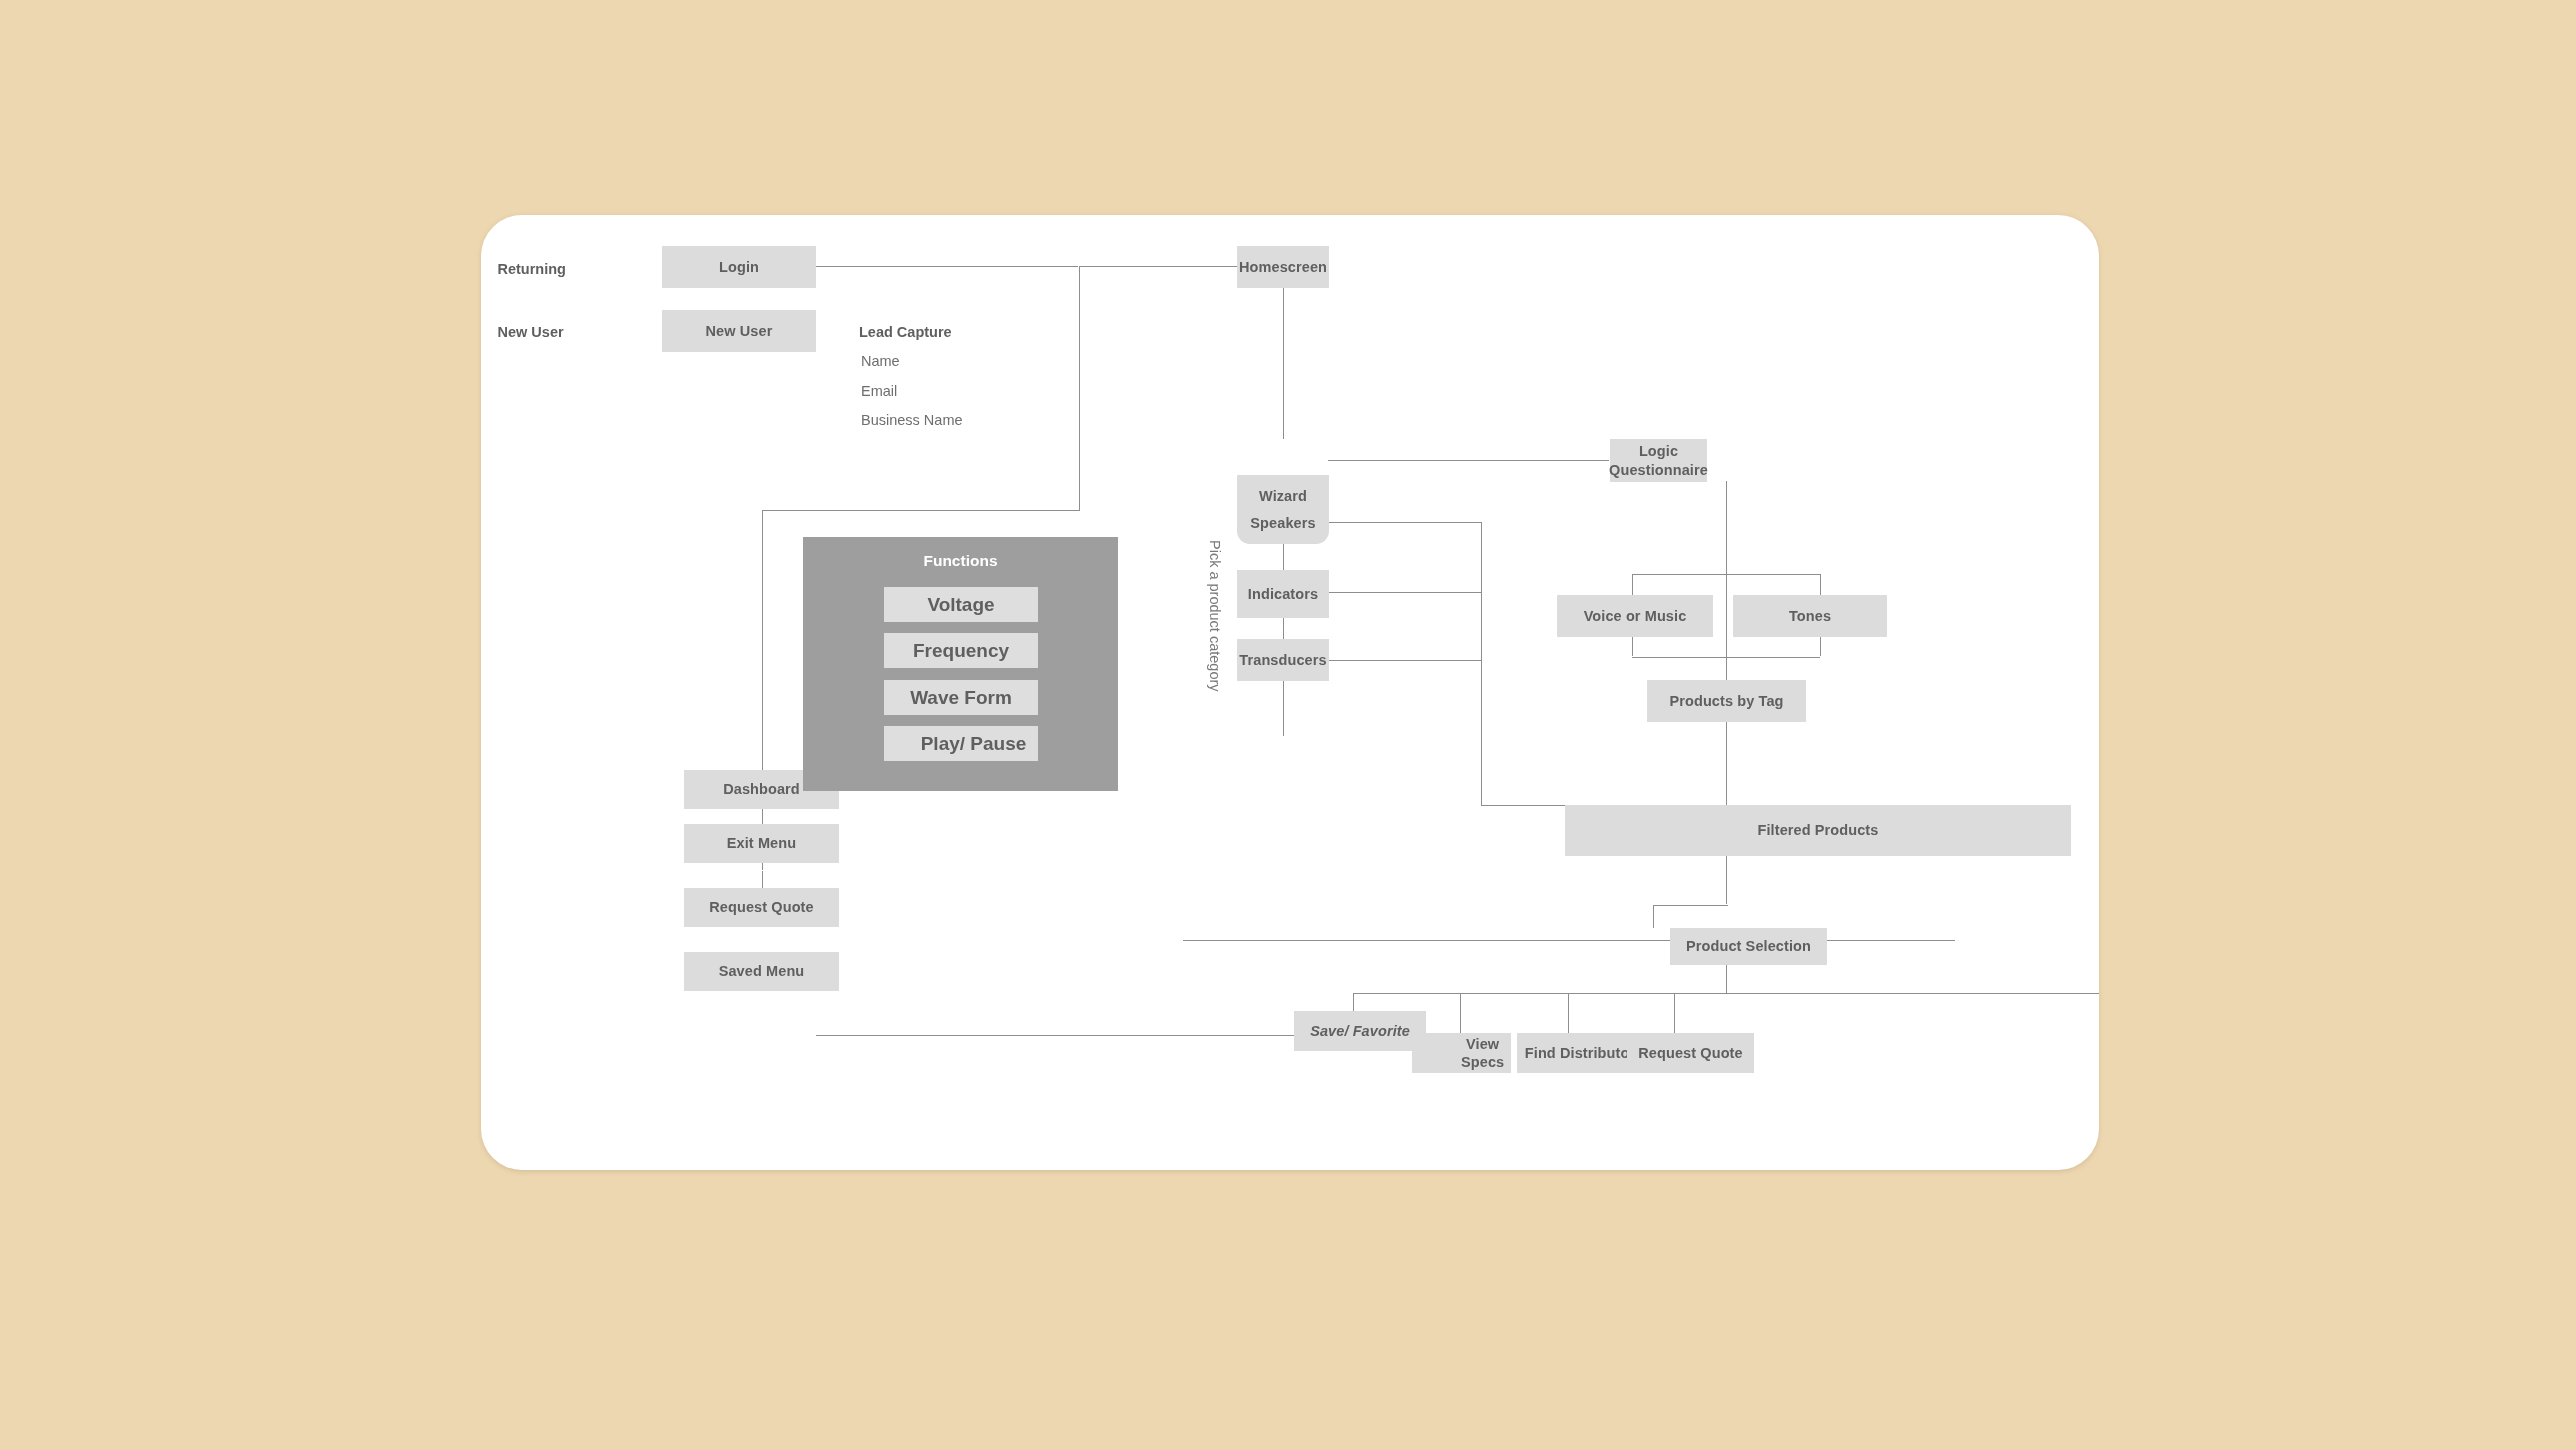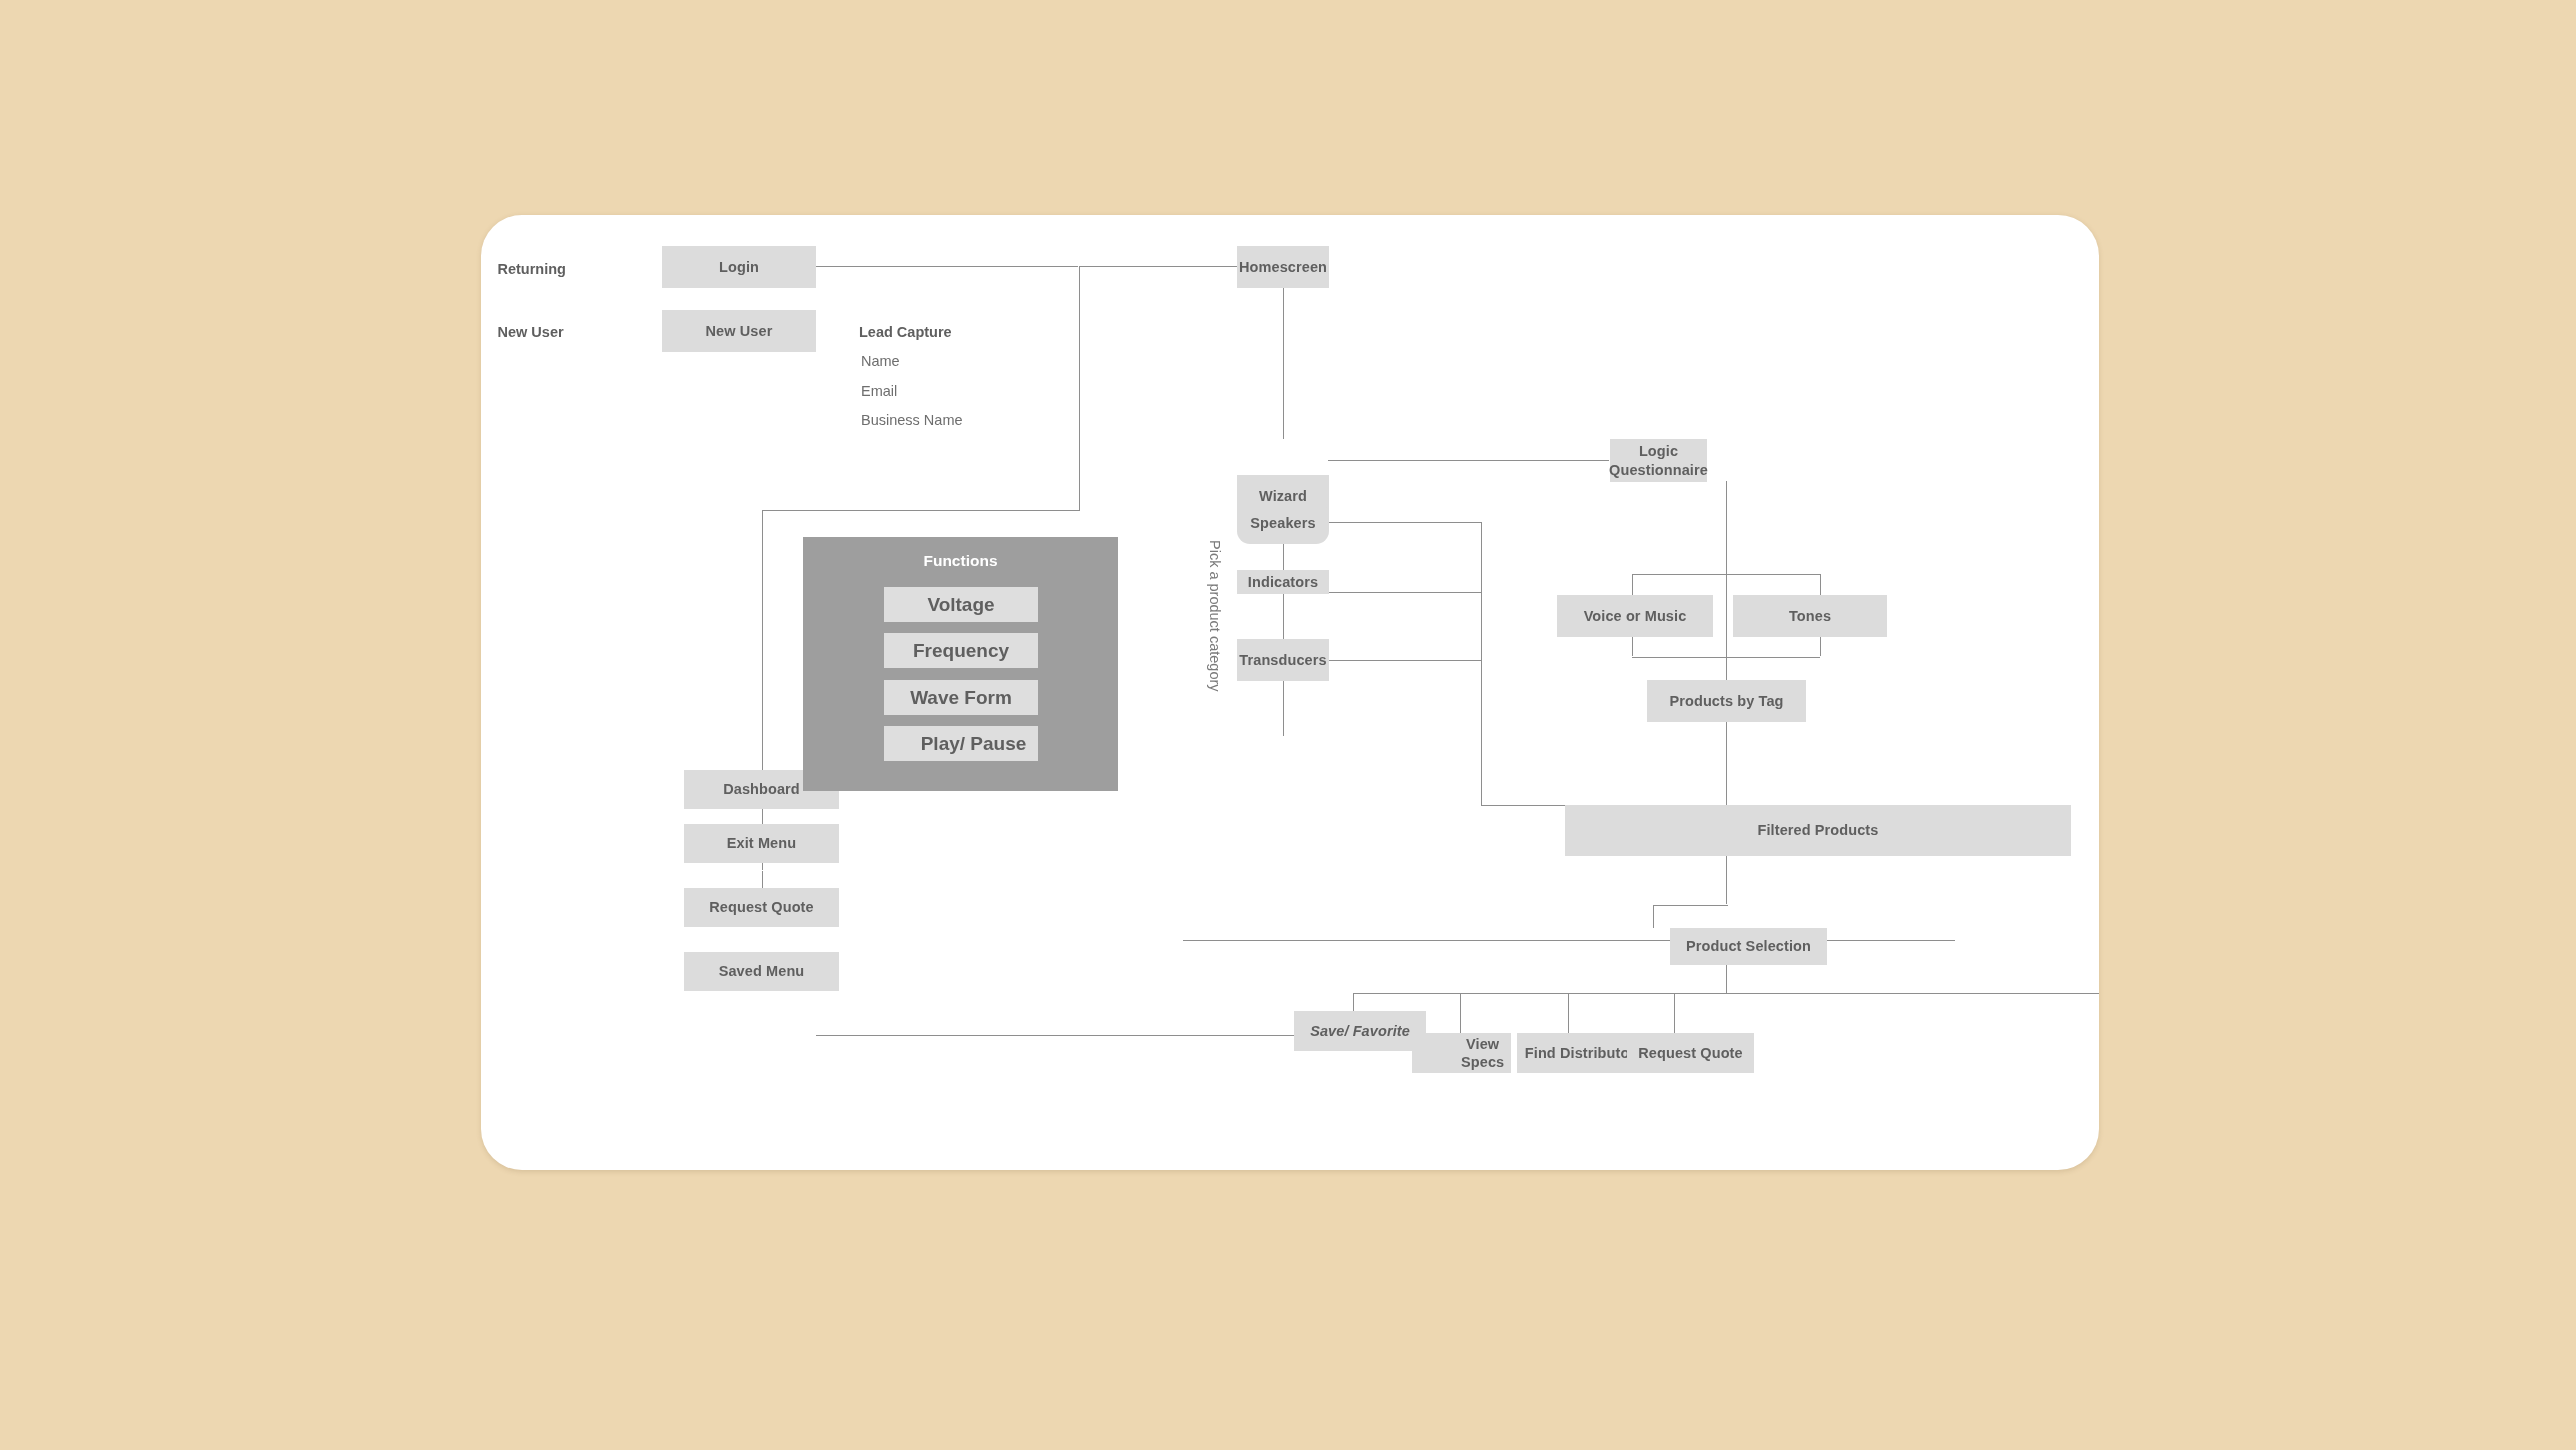--- a/index.html
+++ b/index.html
@@ -181,21 +181,21 @@
     <div class="node" style="left:181px; top:95px; width:154px; height:42px;">New User</div>
 
     <div class="lead-title" style="left:378px; top:109px;">Lead Capture</div>
     <div class="lead-item" style="left:380px; top:138px;">Name</div>
     <div class="lead-item" style="left:380px; top:168px;">Email</div>
     <div class="lead-item" style="left:380px; top:197px;">Business Name</div>
 
     <div class="node" style="left:756px; top:31px; width:92px; height:42px;">Homescreen</div>
     <div class="node" style="left:756px; top:224px; width:92px; height:42px;margin-top:36px;">Wizard</div>
     <div class="node" style="left:756px; top:287px; width:92px; height:42px;border-radius:13px;">Speakers</div>
-    <div class="node" style="left:756px; top:355px; width:92px; height:24px;">Indicators</div>
+    <div class="node" style="left:756px; top:355px; width:92px; height:48px;">Indicators</div>
     <div class="node" style="left:756px; top:424px; width:92px; height:42px;">Transducers</div>
 
     <div class="vlabel" style="left:742px; top:325px;">Pick a product category</div>
 
     <div class="node" style="left:1129px; top:224px; width:97px; height:43px; flex-direction:column;">
       <span>Logic</span>
       <span>Questionnaire</span>
     </div>
     <div class="node" style="left:1076px; top:380px; width:156px; height:42px;">Voice or Music</div>
     <div class="node" style="left:1252px; top:380px; width:154px; height:42px;">Tones</div>

